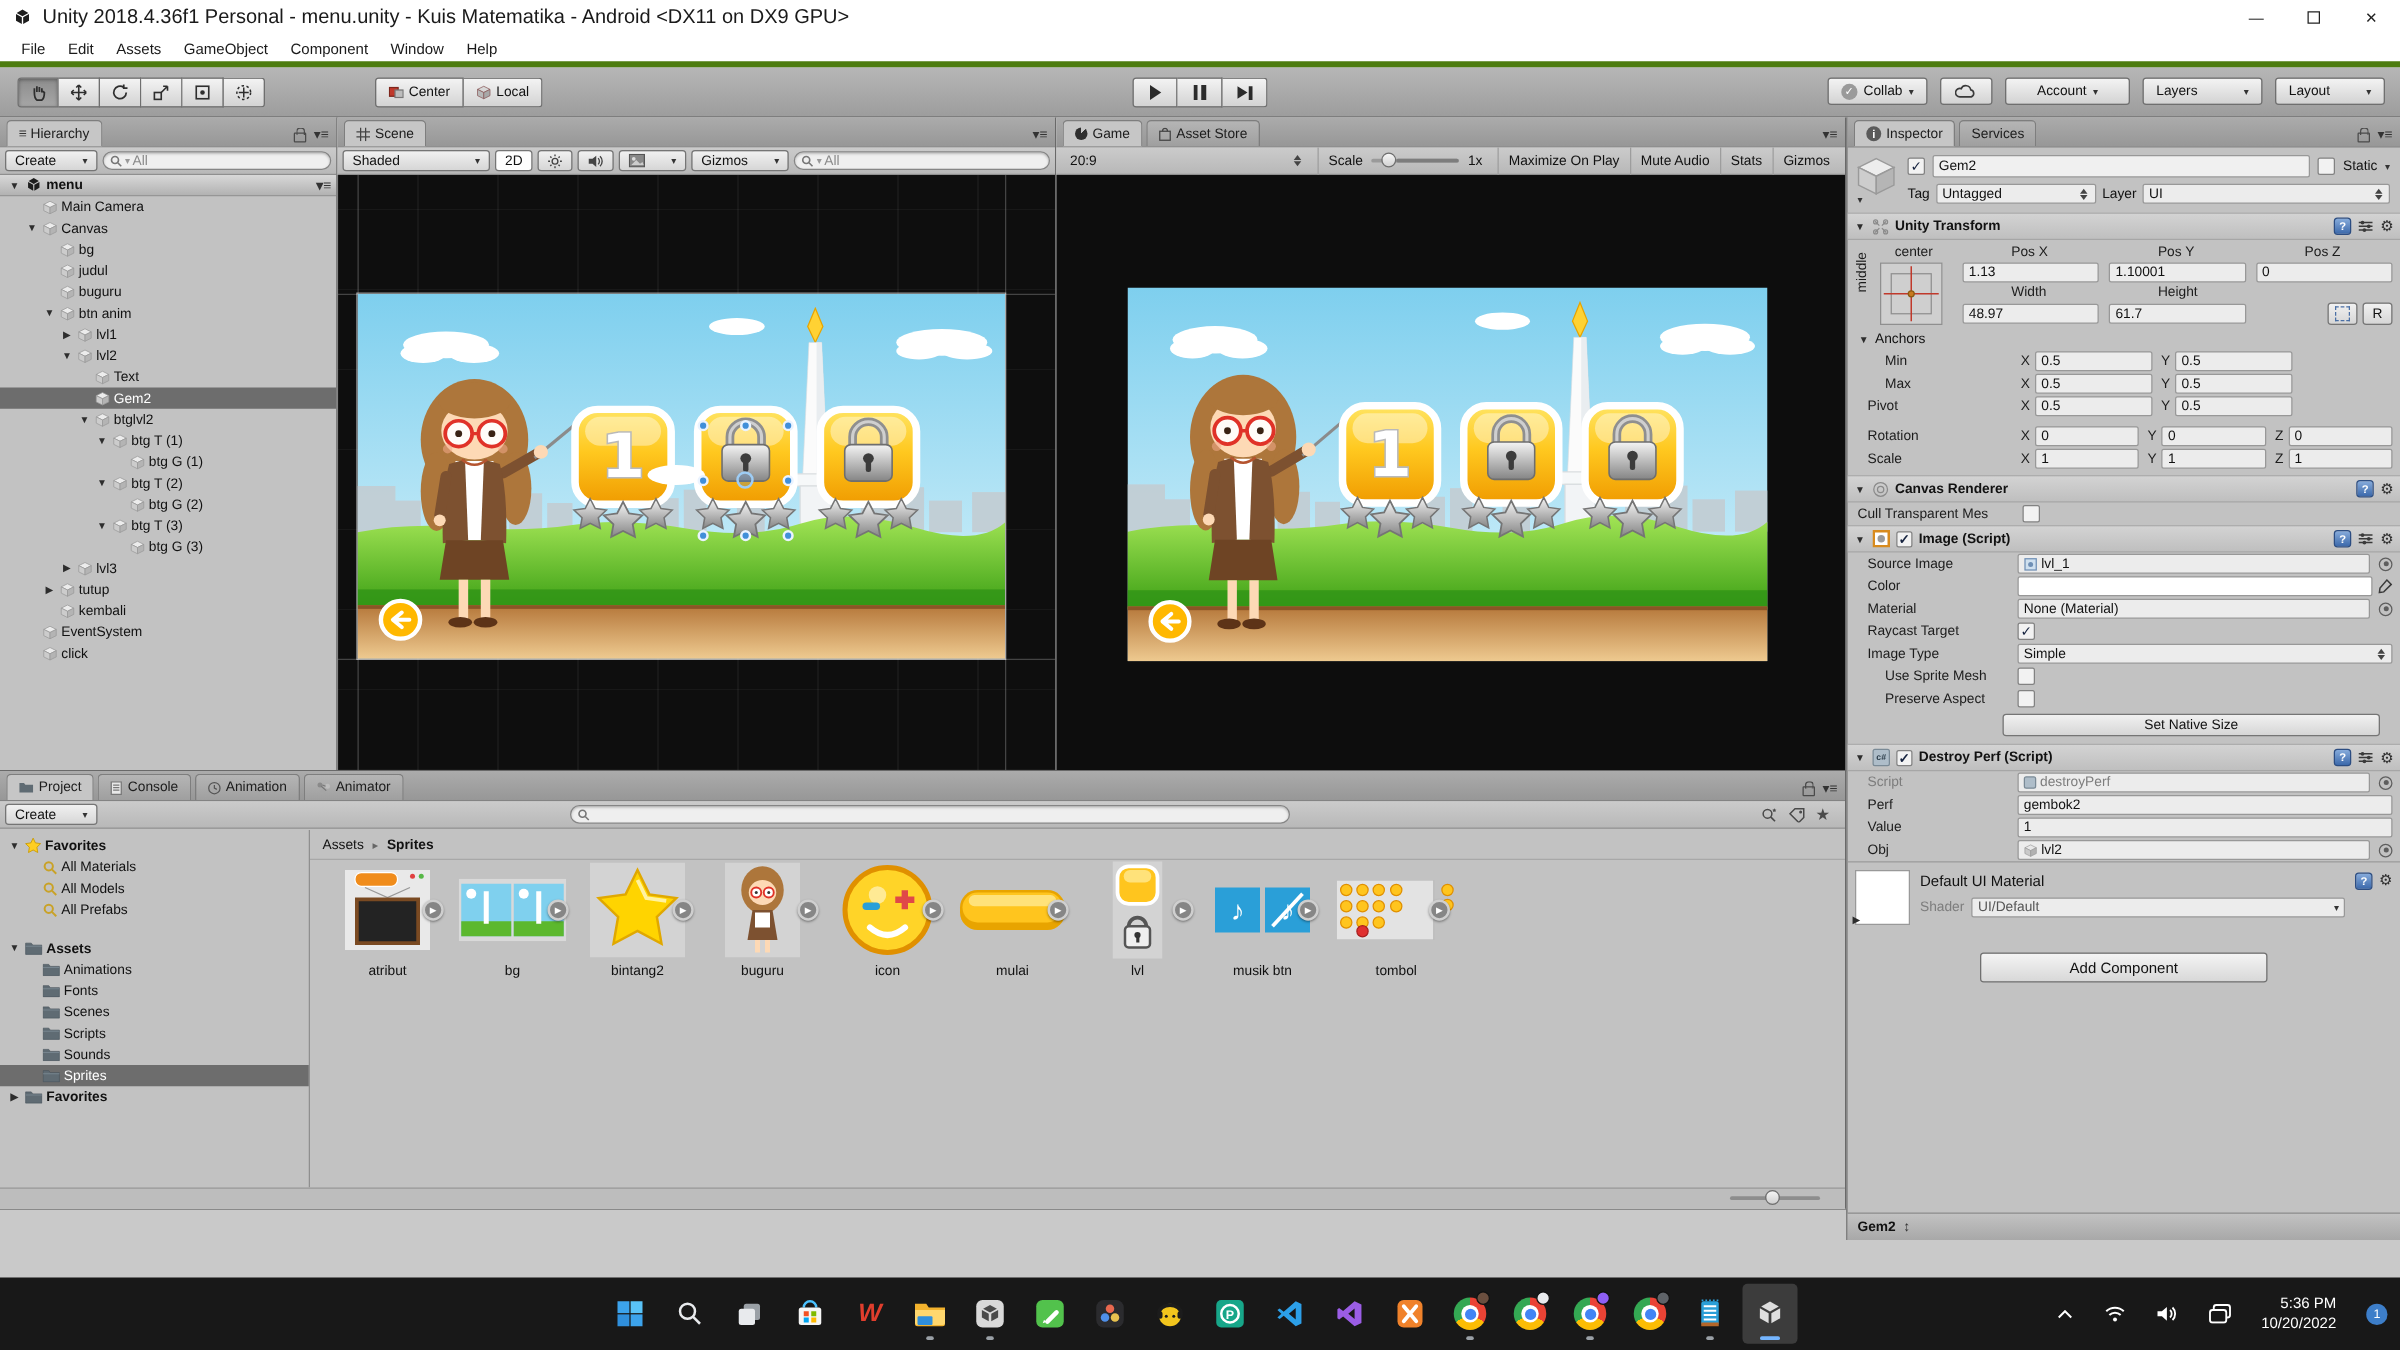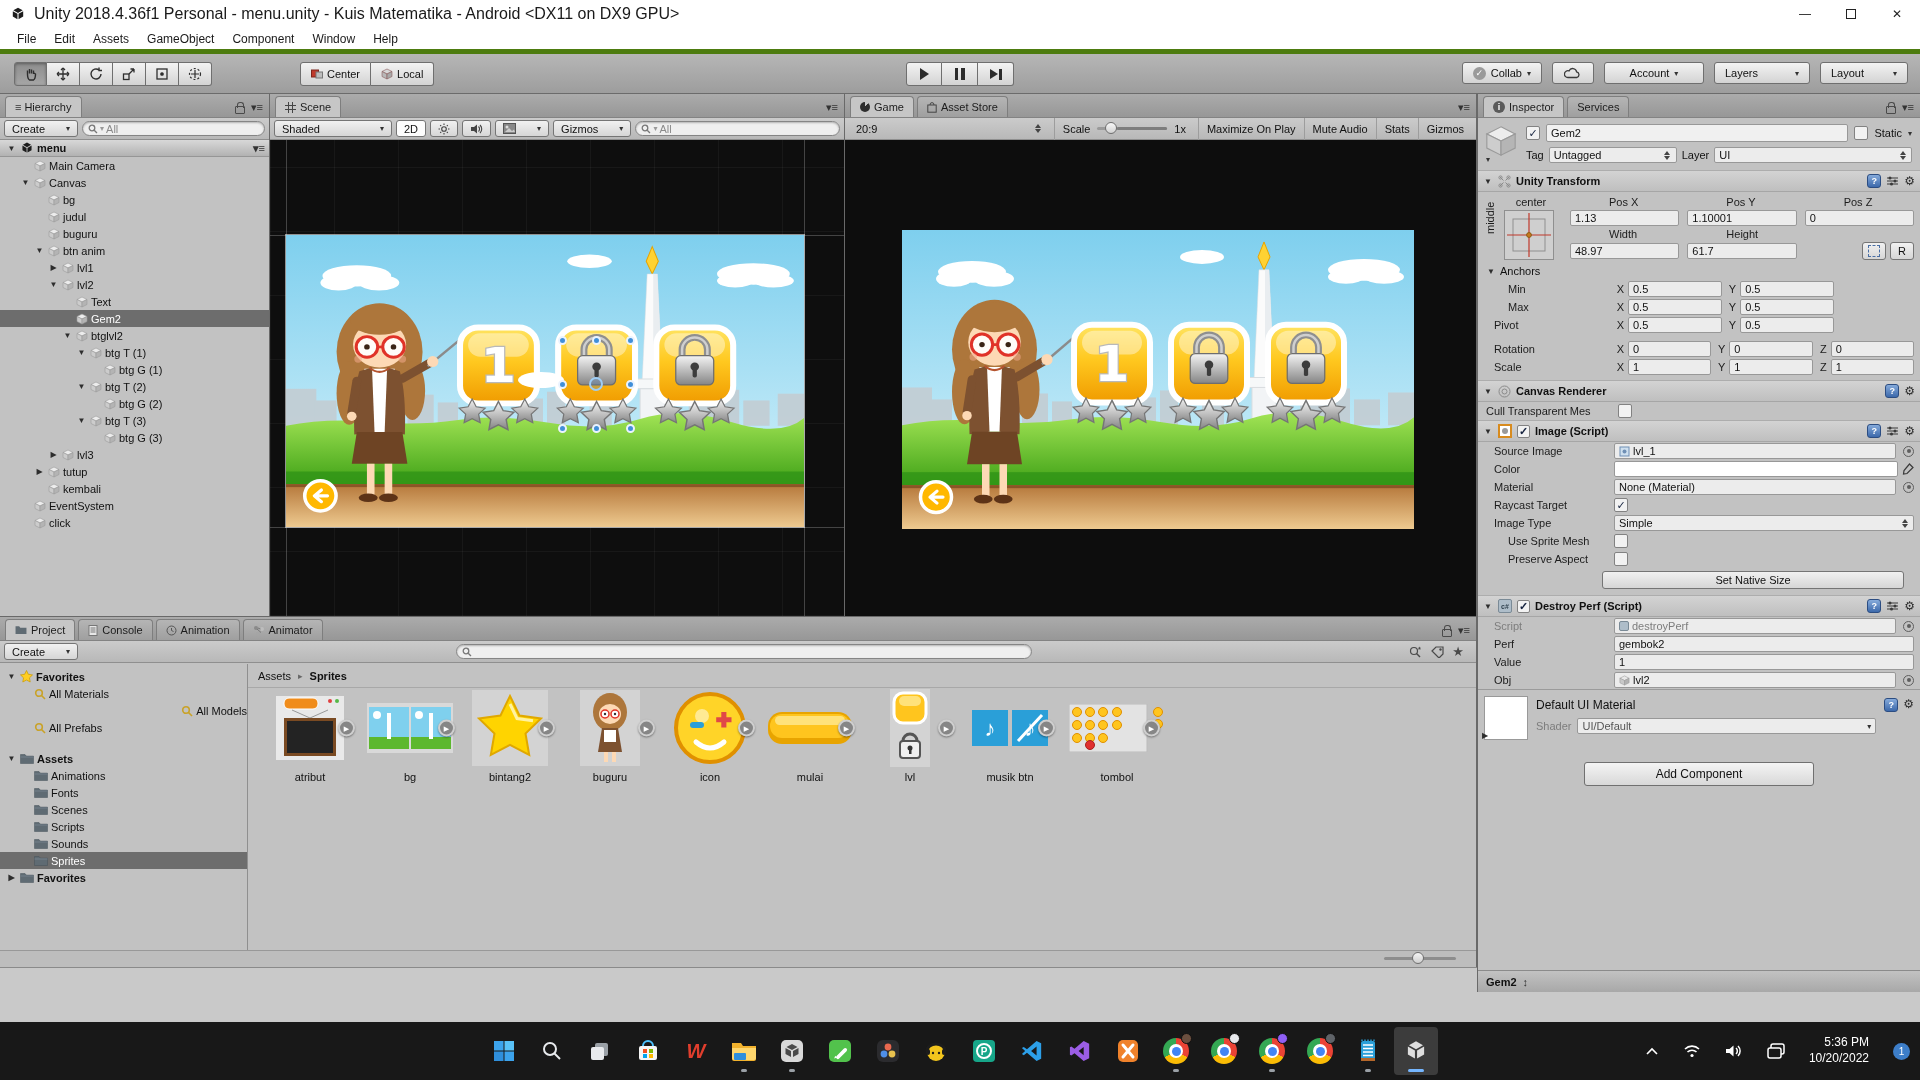--- a/index.html
+++ b/index.html
@@ -1355,21 +1355,21 @@
       <div class="tree-row" style="padding-left: 20px;">
         <span class="arrow"></span>
         <span class="ticon">
           <svg width="12" height="12" viewBox="0 0 12 12" fill="none" stroke="#c9a227" stroke-width="1.6">
             <circle cx="5" cy="5" r="3.3"></circle>
             <path d="M7.5,7.5 L11,11"></path>
           </svg>
         </span>
         <span>All Materials</span>
       </div>
-      <div class="tree-row" style="padding-left: 20px; justify-content: flex-end;">
+      <div class="tree-row" style="padding-left: 20px;">
         <span class="arrow"></span>
         <span class="ticon">
           <svg width="12" height="12" viewBox="0 0 12 12" fill="none" stroke="#c9a227" stroke-width="1.6">
             <circle cx="5" cy="5" r="3.3"></circle>
             <path d="M7.5,7.5 L11,11"></path>
           </svg>
         </span>
         <span>All Models</span>
       </div>
       <div class="tree-row" style="padding-left: 20px;">

